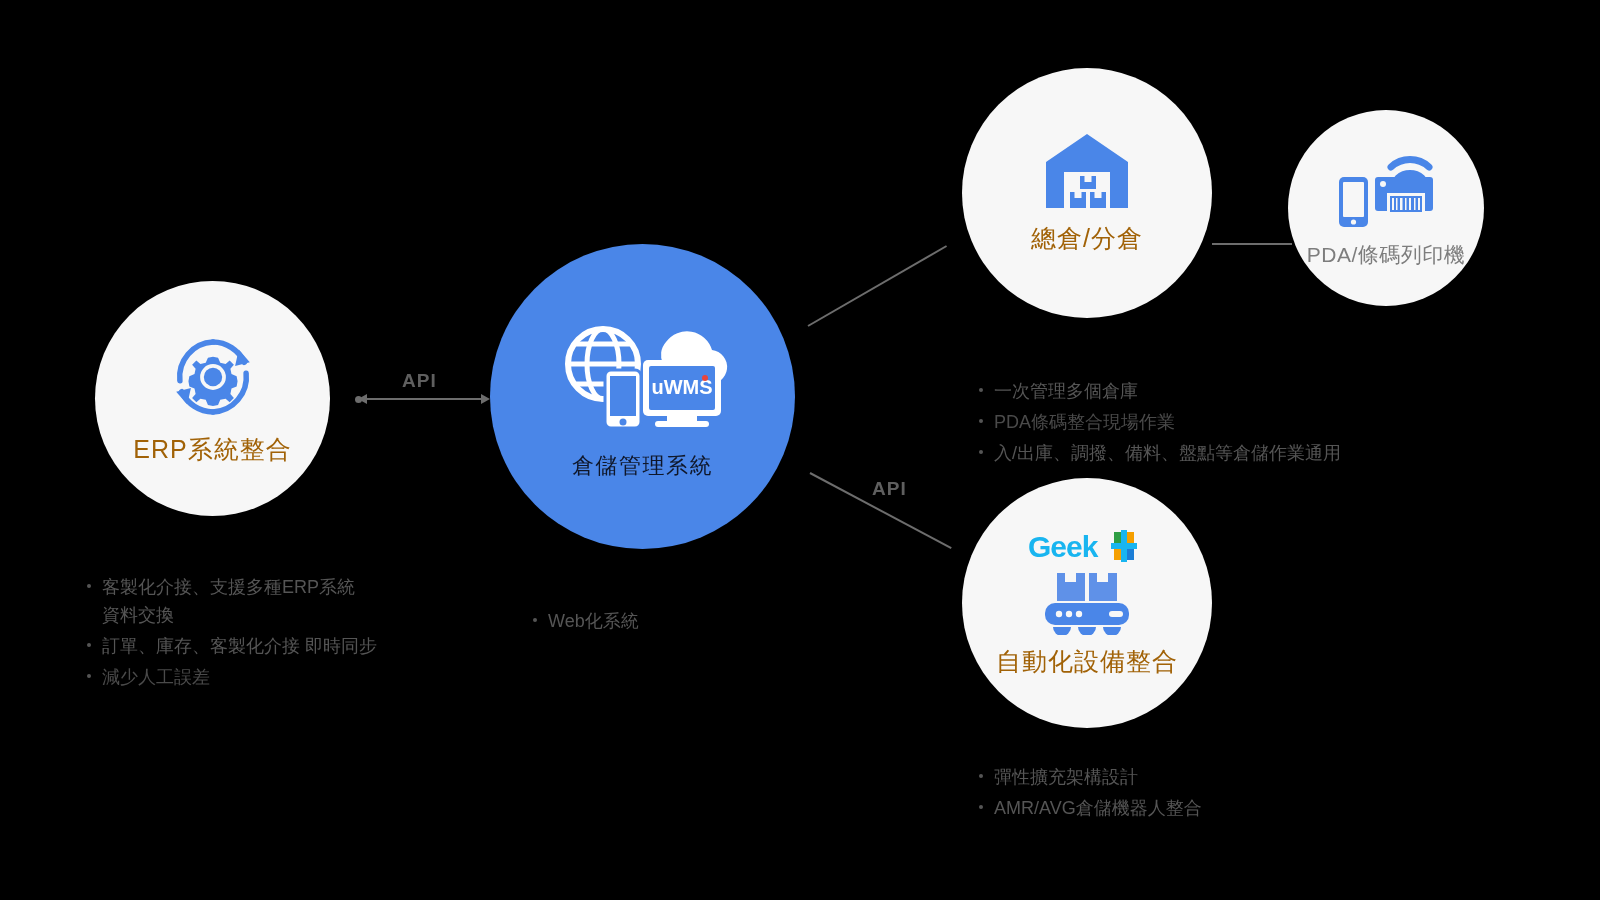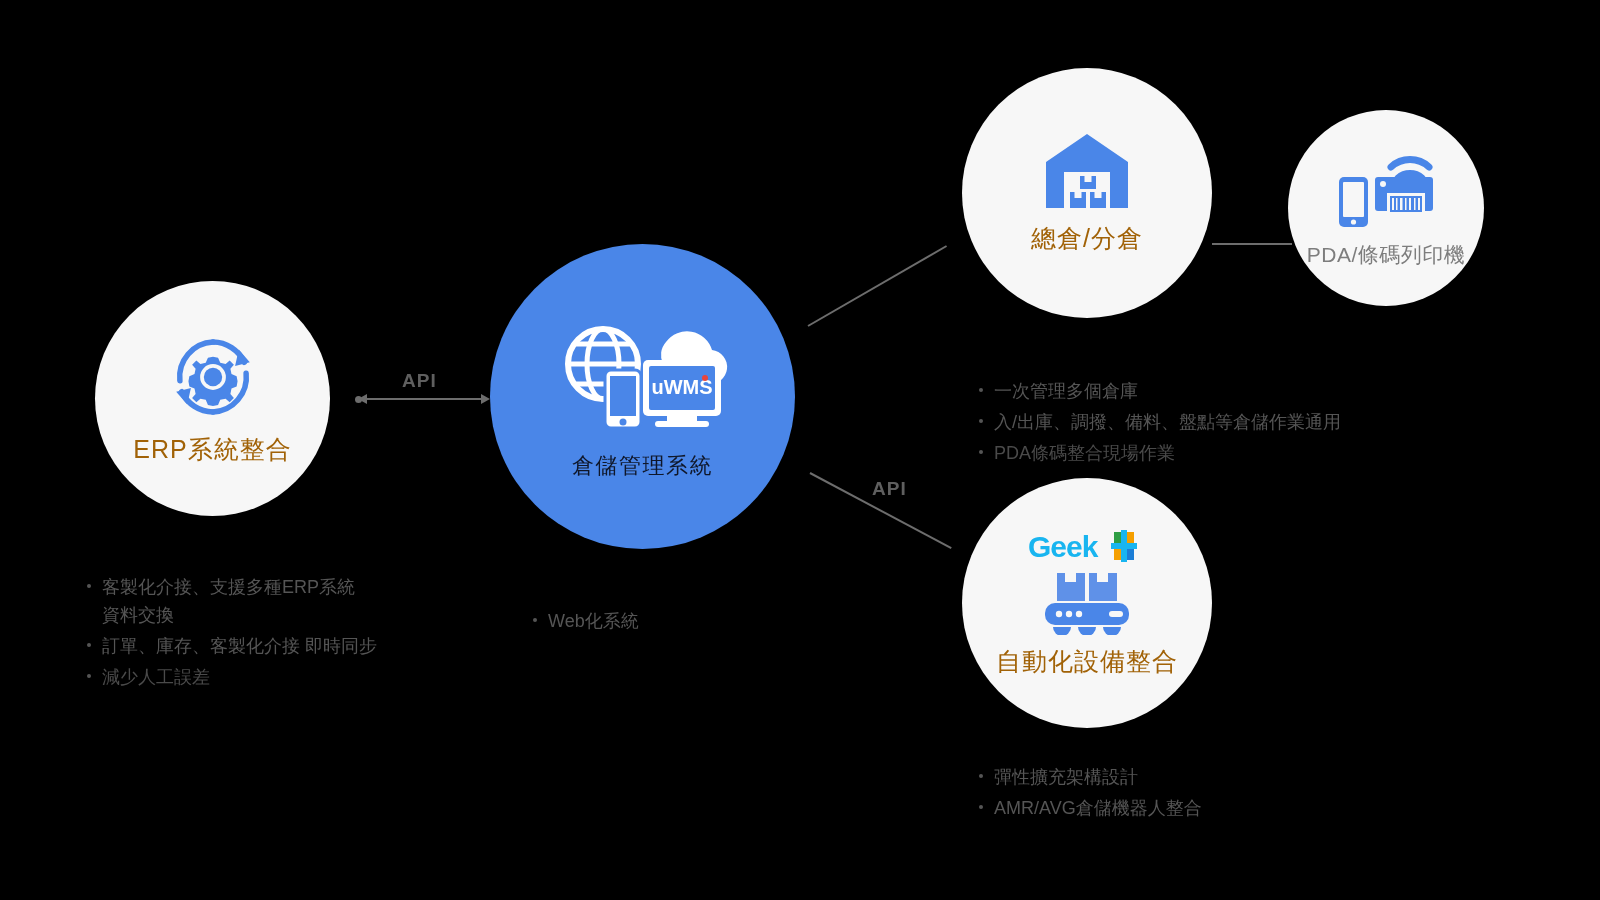--- a/index.html
+++ b/index.html
@@ -127,22 +127,22 @@
         <rect x="30.5" y="60" width="7" height="6" fill="#f7f7f7"></rect>
         <rect x="46" y="60" width="16" height="16" fill="#4a86e8"></rect>
         <rect x="50.5" y="60" width="7" height="6" fill="#f7f7f7"></rect>
       </svg>
     </div>
     <div class="c-label">總倉/分倉</div>
   </div>
 
   <div class="bullets" style="left:978px;top:342px;width:420px;">
     <div class="b">一次管理多個倉庫</div>
+    <div class="b dim">PDA條碼整合現場作業</div>
     <div class="b">入/出庫、調撥、備料、盤點等倉儲作業通用</div>
-    <div class="b dim">PDA條碼整合現場作業</div>
   </div>
 
   <div class="circle c-light" style="left:1288px;top:110px;width:196px;height:196px;">
     <div class="icon-wrap" style="margin-bottom:10px;">
       <svg width="110" height="84" viewBox="0 0 110 84">
 
         <path d="M60 20 a28 28 0 0 1 38 0" fill="none" stroke="#4a86e8" stroke-width="7" stroke-linecap="round"></path>
         <path d="M67 31 a18 18 0 0 1 24 0" fill="none" stroke="#4a86e8" stroke-width="7" stroke-linecap="round"></path>
         <circle cx="79" cy="43" r="5.5" fill="#4a86e8"></circle>
 

